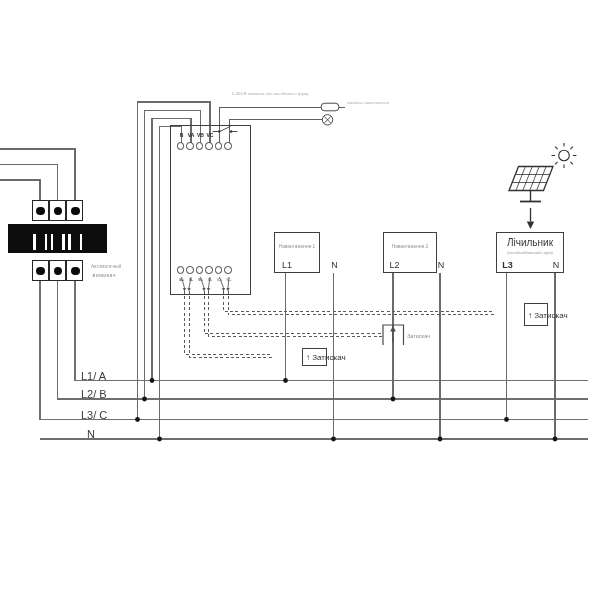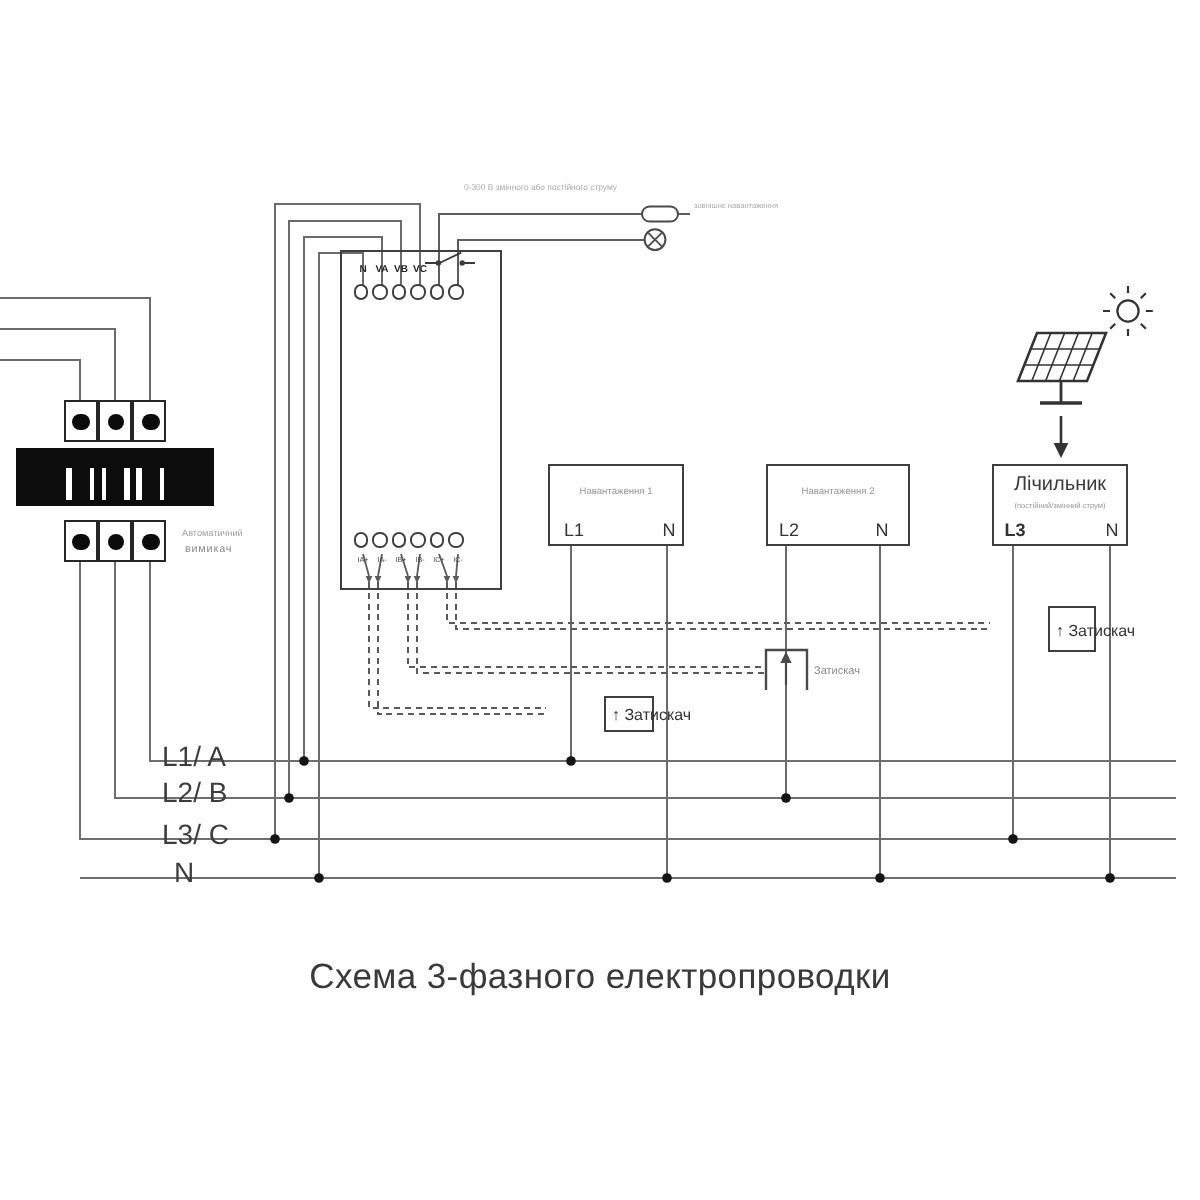--- a/index.html
+++ b/index.html
@@ -29,21 +29,21 @@
   
   .unit{position:absolute;top:232px;height:41px;border:1.2px solid #3f3f3f;background:#fff;}
   .unit .ttl{position:absolute;left:0;right:0;top:11px;text-align:center;font-size:4.8px;color:#969696;}
   .unit .ttl-big{position:absolute;left:0;right:0;top:4px;text-align:center;font-size:10px;color:#3a3a3a;}
   .unit .sub{position:absolute;left:0;right:0;top:17.5px;text-align:center;font-size:3.8px;color:#9a9a9a;}
   .unit .tm{position:absolute;bottom:2.5px;font-size:9px;color:#333;transform:translateX(-50%);}
   
   .clampbox{position:absolute;border:1.2px solid #3f3f3f;background:#fff;margin-left:29px;}
   .clampbox .cl{position:absolute;left:3px;font-size:8px;color:#333;white-space:nowrap;}
   .note{color:#ababab;}
-  .busl{font-size:14px;color:#3d3d3d;}
+  .busl{font-size:11px;color:#3d3d3d;}
   .title{position:absolute;left:0;right:0;top:478px;text-align:center;font-size:17.5px;
          letter-spacing:.2px;color:#3a3a3a;}
 </style>
 </head>
 <body>
 
 <div class="stage">
 
   <svg class="wires" width="600" height="600" viewBox="0 0 600 600">
 
@@ -203,26 +203,26 @@
   <div class="lbl blab ctr" style="left:181.5px;top:278.5px;">IA+</div>
   <div class="lbl blab ctr" style="left:191px;top:278.5px;">IA-</div>
   <div class="lbl blab ctr" style="left:200.5px;top:278.5px;">IB+</div>
   <div class="lbl blab ctr" style="left:210px;top:278.5px;">IB-</div>
   <div class="lbl blab ctr" style="left:219.5px;top:278.5px;">IC+</div>
   <div class="lbl blab ctr" style="left:229px;top:278.5px;">IC-</div>
 
   <div class="lbl note" style="left:232px;top:92px;font-size:4.2px;">0-300 В змінного або постійного струму</div>
   <div class="lbl note" style="left:347px;top:101.5px;font-size:3.8px;">зовнішнє навантаження</div>
 
-  <div class="unit" style="left:274px;width:68px;padding-left:12px;">
+  <div class="unit" style="left:274px;width:46px;padding-left:12px;">
     <div class="ttl">Навантаження 1</div>
     <div class="tm" style="left:12px;">L1</div>
     <div class="tm" style="left:59.5px;">N</div>
   </div>
-  <div class="unit" style="left:383px;width:72px;padding-left:34px;">
+  <div class="unit" style="left:383px;width:54px;padding-left:34px;">
     <div class="ttl">Навантаження 2</div>
     <div class="tm" style="left:10.5px;">L2</div>
     <div class="tm" style="left:57px;">N</div>
   </div>
   <div class="unit" style="left:496px;width:68px;">
     <div class="ttl-big">Лічильник</div>
     <div class="sub">(постійний/змінний струм)</div>
     <div class="tm" style="left:10.5px;font-weight:bold;">L3</div>
     <div class="tm" style="left:59px;">N</div>
   </div>
@@ -233,14 +233,13 @@
   <div class="lbl" style="left:407px;top:334px;font-size:5.5px;color:#8a8a8a;">Затискач</div>
   <div class="clampbox" style="left:495px;top:302.5px;width:23.5px;height:23.5px;">
     <div class="cl" style="top:7px;">↑ Затискач</div>
   </div>
 
   <div class="lbl busl" style="left:81px;top:370.5px;">L1/ A</div>
   <div class="lbl busl" style="left:81px;top:389px;">L2/ B</div>
   <div class="lbl busl" style="left:81px;top:409.5px;">L3/ C</div>
   <div class="lbl busl" style="left:87px;top:429px;">N</div>
 
-  <div class="title">Схема 3-фазного електропроводки</div>
 </div>
 
 </body></html>

